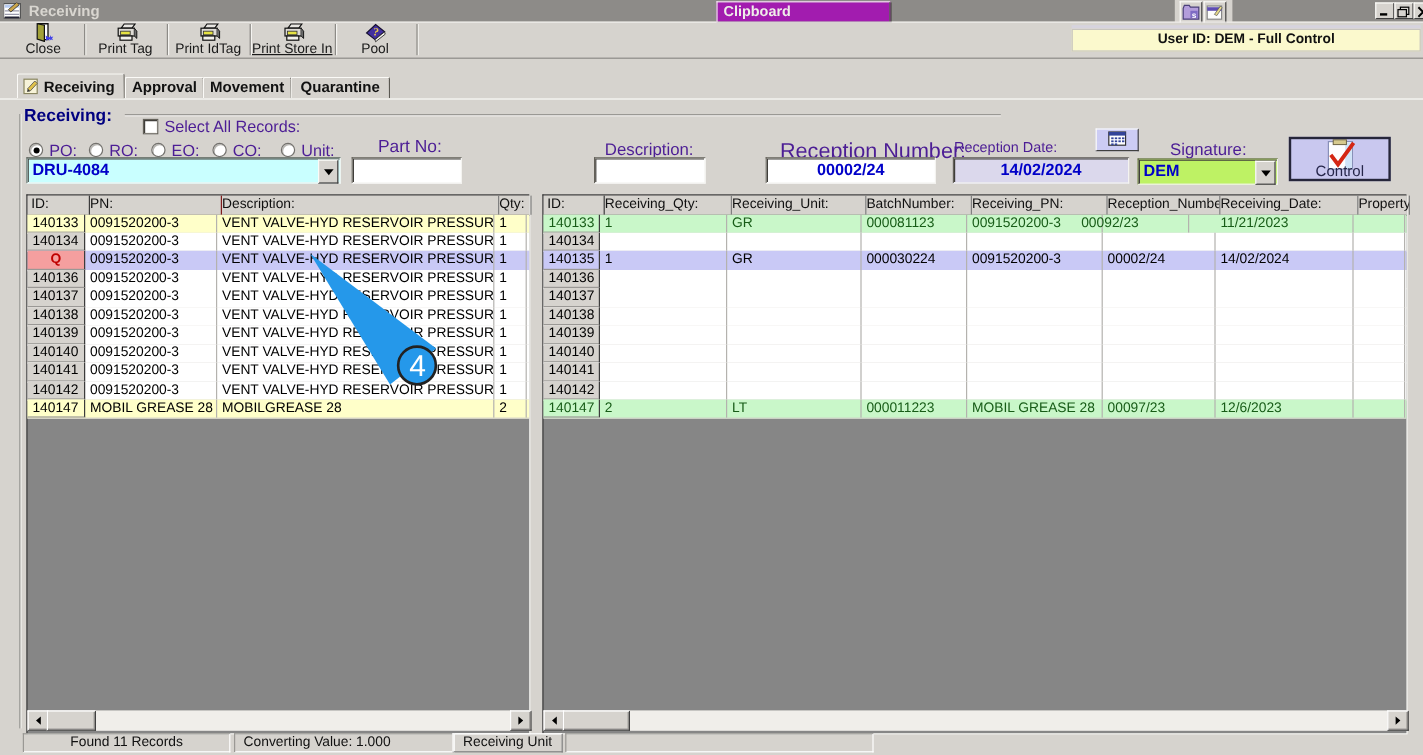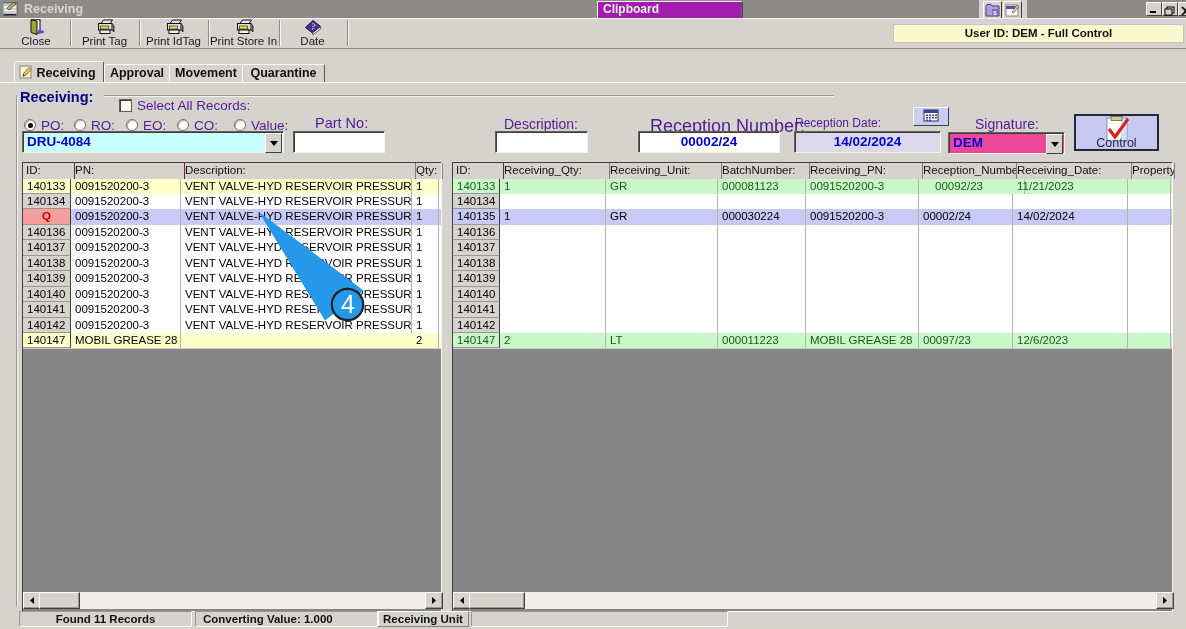--- a/index.html
+++ b/index.html
@@ -6,21 +6,21 @@
 .hc{position:absolute;top:0;height:15.5px;font-size:11.5px;line-height:15px;padding-left:3px;color:#111;overflow:hidden;white-space:nowrap;}
 .dc{position:absolute;top:0;height:15.45px;font-size:11.5px;line-height:15px;overflow:hidden;white-space:nowrap;box-sizing:border-box;}
 .sbtn{position:absolute;top:0;width:16px;height:15px;background:#d6d3ce;border:1px solid #fff;border-right-color:#404040;border-bottom-color:#404040;box-shadow:inset -1px -1px 0 #9a9895;text-align:center;}
 .lbl{position:absolute;font-size:13.5px;color:#4c1d95;white-space:nowrap;}
 .tb{position:absolute;top:131px;height:20px;background:#fff;border:1px solid #808080;border-top-color:#636058;border-left-color:#636058;border-bottom-color:#f4f3f0;border-right-color:#f4f3f0;box-shadow:inset 1px 1px 0 #403e3a;}
 .bluetxt{color:#0000c8;font-weight:bold;font-size:13.5px;}
 .radio{position:absolute;width:10px;height:10px;border-radius:50%;background:#fff;border:1px solid #73716d;box-shadow:inset 1px 1px 0 #b8b6b2;}
 .tab{position:absolute;background:#d6d3ce;border:1px solid #5a5852;border-bottom:none;border-top-color:#fbfaf7;border-left-color:#fbfaf7;border-radius:2px 2px 0 0;font-size:12.5px;font-weight:bold;color:#111;text-align:center;}
 .tbtn{position:absolute;top:19px;height:29px;font-size:11.5px;color:#1a1a1a;text-align:center;}
 .sep{position:absolute;top:20px;height:26px;width:1px;background:#8d8b87;box-shadow:1px 0 0 #f5f4f1;}
-.statpane{position:absolute;top:611px;height:14px;border:1px solid #9a9894;border-right-color:#fff;border-bottom-color:#fff;font-size:11.5px;font-weight:bold;color:#111;line-height:14px;}
+.statpane{position:absolute;top:611px;height:14px;border:1px solid #9a9894;border-right-color:#fff;border-bottom-color:#fff;font-size:11.5px;font-weight:normal;color:#111;line-height:14px;}
 </style></head><body>
 
 <div class="abs" style="left:0;top:0;width:1186px;height:18px;background:#8d8b88;"></div>
 <svg class="abs" style="left:3px;top:2px;" width="15" height="14" viewBox="0 0 15 14">
 <rect x="0" y="1" width="14" height="12" fill="#fff" stroke="#555"></rect>
 <rect x="1" y="2" width="12" height="2.4" fill="#b8ccf0"></rect>
 <line x1="1" y1="7" x2="13" y2="7" stroke="#99a" stroke-width="1"></line>
 <line x1="1" y1="10" x2="13" y2="10" stroke="#99a" stroke-width="1"></line>
 <line x1="1" y1="12.5" x2="13" y2="12.5" stroke="#223" stroke-width="1.6"></line>
 <path d="M4 6 L11 0 L13 2 L6 8 Z" fill="#caa54a" stroke="#333" stroke-width="0.7"></path>
@@ -80,37 +80,37 @@
 <div class="tbtn" style="left:139px;width:69px;">
     <div style="height:17px;"><svg width="24" height="16" viewBox="0 0 24 16">
 <polygon points="8,4.5 10.5,1 19.5,1 17,4.5" fill="#e8e6e2" stroke="#111" stroke-width="1"></polygon>
 <rect x="5.5" y="4.5" width="13.5" height="6.5" fill="#dedbd6" stroke="#111" stroke-width="1"></rect>
 <path d="M19 4.5 L21 7 L21 13 L19 11" fill="#6a6a6a" stroke="#111" stroke-width="0.8"></path>
 <rect x="7.5" y="7" width="8" height="3" fill="#e6e242" stroke="#333" stroke-width="0.7"></rect>
 <rect x="7" y="11" width="10" height="3.5" fill="#f2f0ec" stroke="#111" stroke-width="1"></rect>
 </svg></div>
     <div style="margin-top:-1px;">Print IdTag</div>
   </div>
-<div class="tbtn" style="left:208px;width:71px;">
+<div class="tbtn" style="left:208px;width:71px;text-decoration:underline;">
     <div style="height:17px;"><svg width="24" height="16" viewBox="0 0 24 16">
 <polygon points="8,4.5 10.5,1 19.5,1 17,4.5" fill="#e8e6e2" stroke="#111" stroke-width="1"></polygon>
 <rect x="5.5" y="4.5" width="13.5" height="6.5" fill="#dedbd6" stroke="#111" stroke-width="1"></rect>
 <path d="M19 4.5 L21 7 L21 13 L19 11" fill="#6a6a6a" stroke="#111" stroke-width="0.8"></path>
 <rect x="7.5" y="7" width="8" height="3" fill="#e6e242" stroke="#333" stroke-width="0.7"></rect>
 <rect x="7" y="11" width="10" height="3.5" fill="#f2f0ec" stroke="#111" stroke-width="1"></rect>
 </svg></div>
     <div style="margin-top:-1px;">Print Store In</div>
   </div>
 <div class="tbtn" style="left:279px;width:67px;">
     <div style="height:17px;"><svg width="20" height="17" viewBox="0 0 20 17">
 <polygon points="2.5,8.5 10,1.5 17.5,7.5 9.5,14" fill="#42309f" stroke="#17102f" stroke-width="1"></polygon>
 <polygon points="9.5,14 17.5,7.5 18,9.5 10,15.8" fill="#f4f2ee" stroke="#222" stroke-width="0.7"></polygon>
 <text x="10.2" y="10.5" font-family="Liberation Serif, serif" font-size="9.5" font-weight="bold" fill="#e8c84a" text-anchor="middle" transform="rotate(10 10 8)">?</text>
 </svg></div>
-    <div style="margin-top:-1px;">Date</div>
+    <div style="margin-top:-1px;">Pool</div>
   </div>
 <div class="sep" style="left:70px;"></div>
 <div class="sep" style="left:139px;"></div>
 <div class="sep" style="left:208px;"></div>
 <div class="sep" style="left:279px;"></div>
 <div class="sep" style="left:347px;"></div>
 <div class="abs" style="left:893px;top:21px;width:291px;height:4px;background:#d6d3de;"></div>
 <div class="abs" style="left:893px;top:24px;width:289px;height:17px;background:#fbf9cd;border:1px solid #c8c5be;font-size:11.5px;font-weight:bold;color:#111;text-align:center;line-height:16px;">User ID: DEM - Full Control</div>
 <div class="tab" style="left:14px;top:61px;width:88px;height:20px;line-height:22px;z-index:3;"><svg width="14" height="14" viewBox="0 0 14 14" style="position:absolute;left:4px;top:3px;">
 <rect x="1" y="1" width="11" height="12" fill="#f7f3d8" stroke="#8a8660"></rect>
@@ -129,21 +129,21 @@
 <div class="radio" style="left:24px;top:119px;"></div>
 <div class="abs" style="left:28px;top:123px;width:5px;height:5px;border-radius:50%;background:#000;"></div>
 <div class="lbl" style="left:41px;top:118px;">PO:</div>
 <div class="radio" style="left:74px;top:119px;"></div>
 <div class="lbl" style="left:91px;top:118px;">RO:</div>
 <div class="radio" style="left:126px;top:119px;"></div>
 <div class="lbl" style="left:143px;top:118px;">EO:</div>
 <div class="radio" style="left:177px;top:119px;"></div>
 <div class="lbl" style="left:194px;top:118px;">CO:</div>
 <div class="radio" style="left:234px;top:119px;"></div>
-<div class="lbl" style="left:251px;top:118px;">Value:</div>
+<div class="lbl" style="left:251px;top:118px;">Unit:</div>
 <div class="lbl" style="left:315px;top:115px;font-size:14.5px;">Part No:</div>
 <div class="lbl" style="left:504px;top:116px;font-size:14px;">Description:</div>
 <div class="lbl" style="left:650px;top:116px;font-size:18px;">Reception Number:</div>
 <div class="lbl" style="left:795px;top:116px;font-size:12px;">Reception Date:</div>
 <div class="lbl" style="left:975px;top:116px;font-size:14px;">Signature:</div>
 <div class="tb" style="left:22px;width:260px;background:#c9ffff;">
     <span class="bluetxt" style="position:absolute;left:4px;top:2px;">DRU-4084</span>
     <div style="position:absolute;right:1px;top:1px;width:15px;height:18px;background:#d6d3ce;border:1px solid #fbfaf7;border-right-color:#404040;border-bottom-color:#404040;">
       <div style="position:absolute;left:3.5px;top:7px;width:0;height:0;border:4px solid transparent;border-top:5px solid #000;"></div>
     </div>
@@ -161,21 +161,21 @@
         <rect x="9" y="5.5" width="2" height="1.5"></rect>
         <rect x="12" y="5.5" width="2" height="1.5"></rect>
         <rect x="3" y="8" width="2" height="1.5"></rect>
         <rect x="6" y="8" width="2" height="1.5"></rect>
         <rect x="9" y="8" width="2" height="1.5"></rect>
         <rect x="12" y="8" width="2" height="1.5"></rect>
         <rect x="3" y="10.5" width="2" height="1.5"></rect>
         <rect x="6" y="10.5" width="2" height="1.5"></rect>
       </g>
     </svg></div>
-<div class="tb" style="left:948px;top:132px;width:115px;background:#ec4899;">
+<div class="tb" style="left:948px;top:132px;width:115px;background:#bef264;">
     <span class="bluetxt" style="position:absolute;left:4px;top:2px;">DEM</span>
     <div style="position:absolute;right:1px;top:1px;width:15px;height:18px;background:#d6d3ce;border:1px solid #fbfaf7;border-right-color:#404040;border-bottom-color:#404040;">
       <div style="position:absolute;left:3.5px;top:7px;width:0;height:0;border:4px solid transparent;border-top:5px solid #000;"></div>
     </div>
   </div>
 <div class="abs" style="left:1074px;top:114px;width:81px;height:33px;background:#c9c8ef;border:2px solid #26263a;">
     <svg width="30" height="30" viewBox="0 0 30 30" style="position:absolute;left:26px;top:-1px;">
       <rect x="5" y="3" width="20" height="23" fill="#fdfdff" stroke="#8890b8" stroke-width="1"></rect>
       <rect x="19" y="4" width="5.5" height="21.5" fill="#cfe3f8"></rect>
       <rect x="9" y="1.5" width="11" height="4" fill="#d6c98e" stroke="#6a6040" stroke-width="0.8"></rect>
@@ -246,20 +246,21 @@
 </div>
 <div style="position:absolute;left:0;top:154.54999999999998px;width:418px;height:15.45px;background:#fff;border-bottom:1px solid #cfcdc8;">
 <div class="dc" style="left:0;width:48px;background:#d6d3ce;border-right:1px solid #3c3c3c;border-bottom:1px solid #9a9895;height:15.45px;padding-left:4px;color:#000;">140142</div>
 <div class="dc" style="left:49px;width:109px;border-right:1px solid #b4b2ae;padding-left:3px;color:#000;">0091520200-3</div>
 <div class="dc" style="left:159px;width:230px;border-right:1px solid #b4b2ae;padding-left:3px;color:#000;">VENT VALVE-HYD RESERVOIR PRESSUR</div>
 <div class="dc" style="left:390px;width:26px;border-right:1px solid #b4b2ae;padding-left:3px;color:#000;">1</div>
 </div>
 <div style="position:absolute;left:0;top:170.0px;width:418px;height:15.45px;background:#ffffc9;border-bottom:1px solid #cfcdc8;">
 <div class="dc" style="left:0;width:48px;background:#ffffc9;border-right:1px solid #3c3c3c;border-bottom:1px solid #9a9895;height:15.45px;padding-left:4px;color:#000;">140147</div>
 <div class="dc" style="left:49px;width:109px;border-right:1px solid #b4b2ae;padding-left:3px;color:#000;">MOBIL GREASE 28</div>
+<div class="dc" style="left:159px;width:230px;border-right:1px solid #b4b2ae;padding-left:3px;color:#000;">MOBILGREASE 28</div>
 <div class="dc" style="left:390px;width:26px;border-right:1px solid #b4b2ae;padding-left:3px;color:#000;">2</div>
 </div>
 <div style="position:absolute;left:0;top:429px;width:418px;height:17px;background:#f0eeea;">
 <div class="sbtn" style="left:0;"><svg width="16" height="15" viewBox="0 0 16 15">
           <path d="M10 4 L6 7.5 L10 11 Z" fill="#000"></path>
         </svg></div>
 <div class="sbtn" style="left:402px;"><svg width="16" height="15" viewBox="0 0 16 15">
           <path d="M6 4 L10 7.5 L6 11 Z" fill="#000"></path>
         </svg></div>
 <div style="position:absolute;left:16px;top:0;width:41px;height:17px;background:#d6d3ce;border:1px solid #fff;border-right-color:#404040;border-bottom-color:#404040;box-shadow:inset -1px -1px 0 #9a9895;box-sizing:border-box;"></div>
@@ -275,21 +276,21 @@
 <div class="hc" style="left:467px;width:93px;border-right:1px solid #808080;">Reception_Numbe</div>
 <div class="hc" style="left:561px;width:114px;border-right:1px solid #808080;">Receiving_Date:</div>
 <div class="hc" style="left:676px;width:42px;border-right:1px solid #808080;">Property</div>
 </div>
 <div style="position:absolute;left:0;top:15.5px;width:719px;height:15.45px;background:#c9f7c9;border-bottom:1px solid #cfcdc8;">
 <div class="dc" style="left:0;width:47px;background:#c9f7c9;border-right:1px solid #3c3c3c;border-bottom:1px solid #9a9895;height:15.45px;padding-left:4px;color:#175c17;">140133</div>
 <div class="dc" style="left:48px;width:105px;border-right:1px solid #b4b2ae;padding-left:3px;color:#175c17;">1</div>
 <div class="dc" style="left:154px;width:111px;border-right:1px solid #b4b2ae;padding-left:3px;color:#175c17;">GR</div>
 <div class="dc" style="left:266px;width:87px;border-right:1px solid #b4b2ae;padding-left:3px;color:#175c17;">000081123</div>
 <div class="dc" style="left:354px;width:112px;border-right:1px solid #b4b2ae;padding-left:3px;color:#175c17;">0091520200-3</div>
-<div class="dc" style="left:479px;width:93px;border-right:1px solid #b4b2ae;padding-left:3px;color:#175c17;">00092/23</div>
+<div class="dc" style="left:445px;width:93px;border-right:1px solid #b4b2ae;padding-left:3px;color:#175c17;">00092/23</div>
 <div class="dc" style="left:561px;width:114px;border-right:1px solid #b4b2ae;padding-left:3px;color:#175c17;">11/21/2023</div>
 <div class="dc" style="left:676px;width:42px;border-right:1px solid #b4b2ae;padding-left:3px;color:#175c17;"></div>
 </div>
 <div style="position:absolute;left:0;top:30.95px;width:719px;height:15.45px;background:#fff;border-bottom:1px solid #cfcdc8;">
 <div class="dc" style="left:0;width:47px;background:#d6d3ce;border-right:1px solid #3c3c3c;border-bottom:1px solid #9a9895;height:15.45px;padding-left:4px;color:#000;">140134</div>
 <div class="dc" style="left:48px;width:105px;border-right:1px solid #b4b2ae;padding-left:3px;color:#000;"></div>
 <div class="dc" style="left:154px;width:111px;border-right:1px solid #b4b2ae;padding-left:3px;color:#000;"></div>
 <div class="dc" style="left:266px;width:87px;border-right:1px solid #b4b2ae;padding-left:3px;color:#000;"></div>
 <div class="dc" style="left:354px;width:112px;border-right:1px solid #b4b2ae;padding-left:3px;color:#000;"></div>
 <div class="dc" style="left:467px;width:93px;border-right:1px solid #b4b2ae;padding-left:3px;color:#000;"></div>

